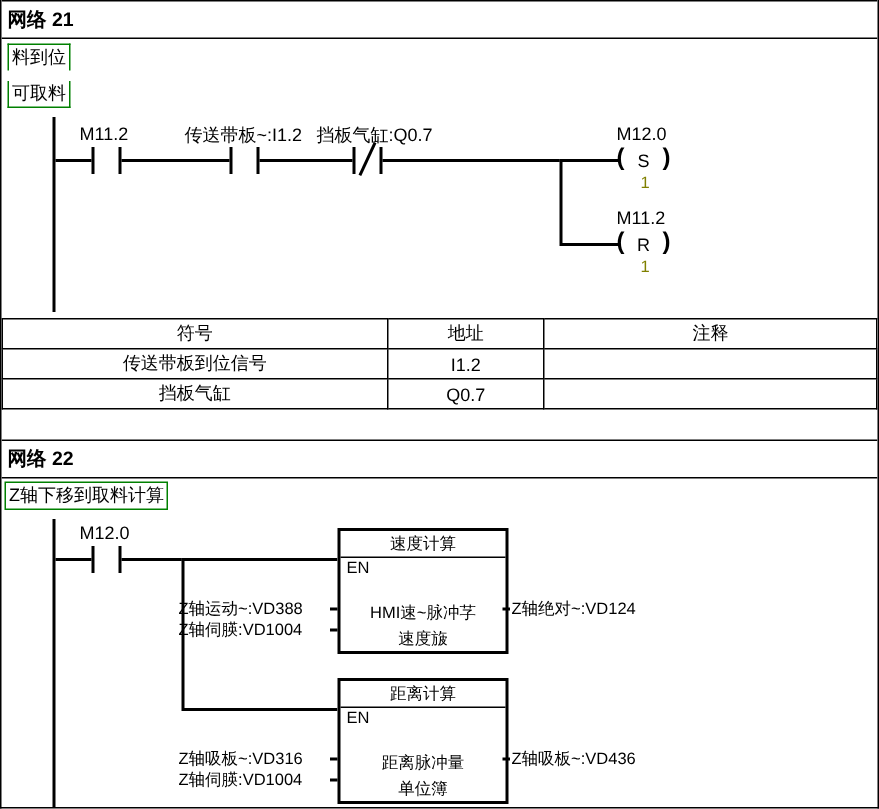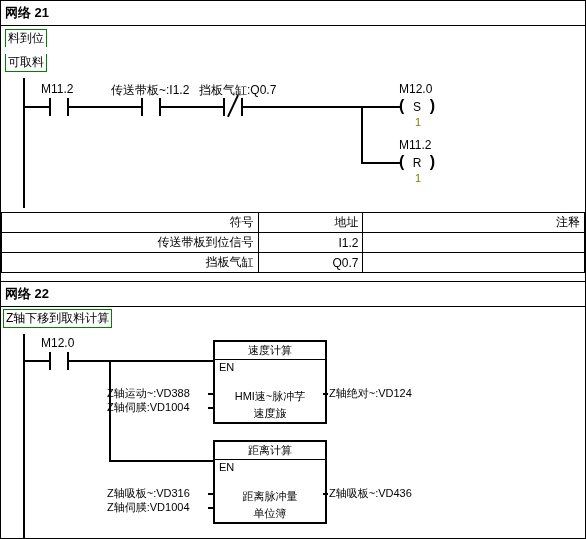--- a/index.html
+++ b/index.html
@@ -1,34 +1,34 @@
 <!DOCTYPE html>
 <html><head>
 <meta charset="utf-8">
 <style>
 body{margin:0;font-family:SimSun,"Microsoft YaHei",sans-serif;font-size:12px;background:#fff;color:#000}
 .page{width:586px;height:539px;border:1px solid #000;border-top:none;overflow:hidden;position:relative;box-sizing:border-box}
 .net-hdr{border:1px solid #000;border-left:none;border-right:none;padding:3px 4px;font-weight:bold;font-size:13px}
 .net-title{color:#000000;border:1px solid #008000;display:inline-block;padding:0 2px;margin:2px 0 2px 2px;font-size:12px}
-.rung{position:relative;height:140px;margin:4px 0}
+.rung{position:relative;height:140px;margin:4px 12px}
 .rail{position:absolute;left:22px;top:0;bottom:0;width:2px;background:#000}
 .wire{position:absolute;background:#000;height:2px}
 .vwire{position:absolute;background:#000;width:2px}
 .contact{position:absolute;width:20px;height:18px}
 .contact::before,.contact::after{content:"";position:absolute;top:0;width:2px;height:18px;background:#000}
 .contact::before{left:0}.contact::after{right:0}
 .nc{position:absolute;left:2px;top:-2px;width:16px;height:22px}
 .nc::after{content:"";position:absolute;left:7px;top:-2px;width:2px;height:24px;background:#000;transform:rotate(25deg)}
 .lbl{position:absolute;font-size:12px;white-space:nowrap}
 .coil{position:absolute;width:32px;height:18px;text-align:center;line-height:18px;font-size:12px}
 .coil::before{content:"(";position:absolute;left:-2px;top:-1px;font-size:16px;font-weight:bold}
 .coil::after{content:")";position:absolute;right:-2px;top:-1px;font-size:16px;font-weight:bold}
 .coil-imm{position:absolute;color:#808000;font-size:11px}
 .tbl{width:100%;border-collapse:collapse;font-size:12px}
-.tbl th,.tbl td{border:1px solid #000;padding:1px 4px;text-align:right;font-weight:normal}
+.tbl th,.tbl td{border:1px solid #000;padding:1px 4px;text-align:center;font-weight:normal}
 .tbl th{background:#fff}
 .box{position:absolute;border:2px solid #000;background:#fff;font-size:11px}
 .box-title{text-align:center;border-bottom:1px solid #000;padding:1px 2px}
 .box-en{padding:1px 4px}
 .box-row{display:flex;justify-content:center;padding:1px 4px}
 .box-row span{white-space:nowrap}
 .pin-lbl{position:absolute;font-size:11px;white-space:nowrap;}
 .pin-lbl-r{position:absolute;font-size:11px;white-space:nowrap}
 </style>
 </head>
@@ -88,21 +88,21 @@
     </tr>
     <tr>
       <td>挡板气缸</td>
       <td>Q0.7</td>
       <td></td>
     </tr>
   </tbody>
     </table>
 
   
-  <div class="net-hdr" style="margin-top:8px">网络 22</div>
+  <div class="net-hdr" style="margin-top:20px">网络 22</div>
   <span class="net-title">Z轴下移到取料计算</span>
 
   <div class="rung" style="height:218px">
     <div class="rail"></div>
 
     <div class="wire" style="left:24px;top:26px;width:24px"></div>
     <div class="contact" style="left:48px;top:18px"></div>
     <div class="lbl" style="left:40px;top:2px">M12.0</div>
     <div class="wire" style="left:68px;top:26px;width:40px"></div>
     <div class="vwire" style="left:108px;top:26px;height:100px"></div>

